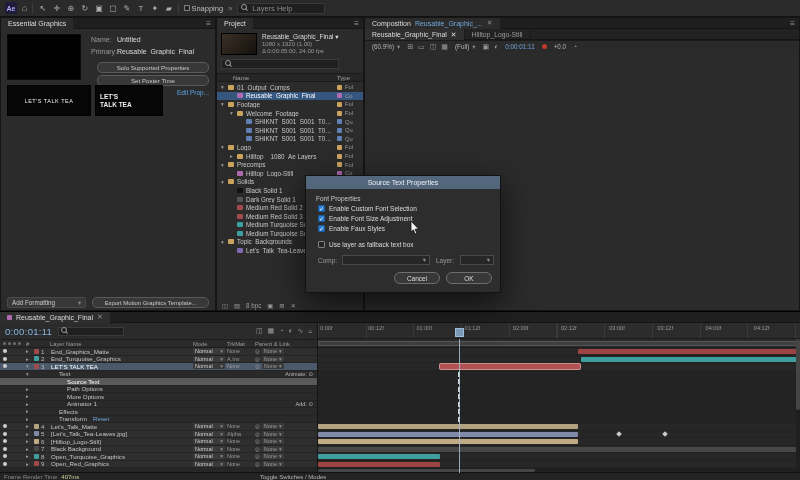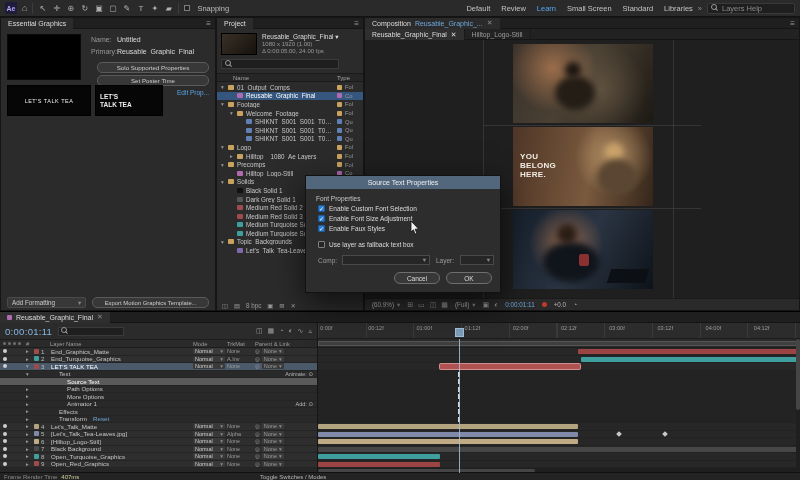--- a/index.html
+++ b/index.html
@@ -6,21 +6,21 @@
   html,body{background:#101010;}
   #app{position:relative;width:800px;height:480px;background:#1d1d1d;font-family:"Liberation Sans",sans-serif;color:#c5c5c5;overflow:hidden;font-size:7px;}
 
   
   .menubar{position:absolute;left:0;top:0;width:800px;height:17px;background:#2a2a2a;border-bottom:1px solid #121212;display:flex;align-items:center;gap:5px;padding:0 5px;font-size:7.5px;}
   .aelogo{width:12px;height:12px;background:#1f1b3a;color:#b0a7f5;font-weight:bold;font-size:7px;display:flex;align-items:center;justify-content:center;border-radius:2px;}
   .homeic{color:#b5b5b5;font-size:9px;}
   .tools{display:flex;gap:5px;color:#b0b0b0;font-size:8px;}
   .tools span{width:9px;text-align:center;}
   .vsep{width:1px;height:11px;background:#3c3c3c;}
-  .snap{display:flex;align-items:center;gap:7px;color:#bdbdbd;}
+  .snap{display:flex;align-items:center;gap:1px;color:#bdbdbd;}
   .cbx{width:6px;height:6px;border:1px solid #7d7d7d;background:#222;display:inline-block;}
   .wspaces{display:flex;gap:11px;margin-left:auto;color:#c3c3c3;}
   .wspaces span.active{color:#53a7f0;}
   .ovf{color:#8a8a8a;}
   .searchbox{width:88px;height:11px;background:#1f1f1f;border:1px solid #3a3a3a;border-radius:2px;display:flex;align-items:center;gap:3px;padding:0 3px;color:#8a8a8a;}
   .mag{position:relative;width:8px;height:8px;display:inline-block;flex:0 0 8px;}
   .mag::before{content:"";position:absolute;width:4px;height:4px;border:1px solid #999;border-radius:50%;left:0;top:0;}
   .mag::after{content:"";position:absolute;width:3px;height:1px;background:#999;transform:rotate(45deg);left:4px;top:5px;}
 
   
@@ -195,28 +195,20 @@
         <span>✎</span>
         <span>T</span>
         <span>✦</span>
         <span>▰</span>
       </span>
     <span class="vsep"></span>
     <span class="snap">
         <span class="cbx"></span>
         <span>Snapping</span>
       </span>
-    <span class="wspaces">
-        <span>Default</span>
-        <span>Review</span>
-        <span class="active">Learn</span>
-        <span>Small Screen</span>
-        <span>Standard</span>
-        <span>Libraries</span>
-      </span>
     <span class="ovf">»</span>
     <span class="searchbox">
         <span class="mag"></span>
         <span>Layers Help</span>
       </span>
   </div>
 
   <div id="eg" class="panel">
     <div class="ptabs">
       <span class="ptab">
@@ -454,43 +446,20 @@
       <span class="pmenu">≡</span>
     </div>
     <div class="ctabs">
       <span class="ctab active">
           <span>Reusable_Graphic_Final</span>
           <span class="x">✕</span>
         </span>
       <span class="ctab">
           <span>Hilltop_Logo-Still</span>
         </span>
-    </div>
-    <div class="viewer">
-      <div class="guide-v" style="left:118px;"></div>
-      <div class="guide-v" style="left:308px;"></div>
-      <div class="guide-h" style="left:118px;width:218px;top:85px;"></div>
-      <div class="guide-h" style="left:118px;width:218px;top:168px;"></div>
-      <div class="vstack">
-        <div class="vid" id="v1">
-          <div class="sil" style="left:52px;top:18px;width:16px;height:16px;background:#1c1713;"></div>
-          <div class="sil" style="left:42px;top:32px;width:40px;height:34px;background:#241d16;"></div>
-        </div>
-        <div class="vid" id="v2">
-          <span class="overlaytext">YOU BELONG HERE.</span>
-          <div class="sil" style="left:92px;top:16px;width:18px;height:18px;background:#caa26a;"></div>
-          <div class="sil" style="left:84px;top:32px;width:40px;height:36px;background:#5a4632;"></div>
-        </div>
-        <div class="vid" id="v3">
-          <div class="sil" style="left:44px;top:14px;width:20px;height:20px;background:#2b1e15;"></div>
-          <div class="sil" style="left:30px;top:32px;width:56px;height:40px;background:#10151b;"></div>
-          <div class="sil" style="left:66px;top:44px;width:10px;height:12px;background:#8a3030;border-radius:2px;filter:none;"></div>
-          <div style="position:absolute;right:6px;bottom:6px;width:38px;height:14px;background:#0c0f14;transform:skewX(-18deg);"></div>
-        </div>
-      </div>
     </div>
     <div class="cbot">
       <span class="cdd">
           <span>(60.9%)</span>
           <span class="car">▾</span>
         </span>
       <span class="cicons">
           <span>⊞</span>
           <span>▭</span>
           <span>◫</span>

